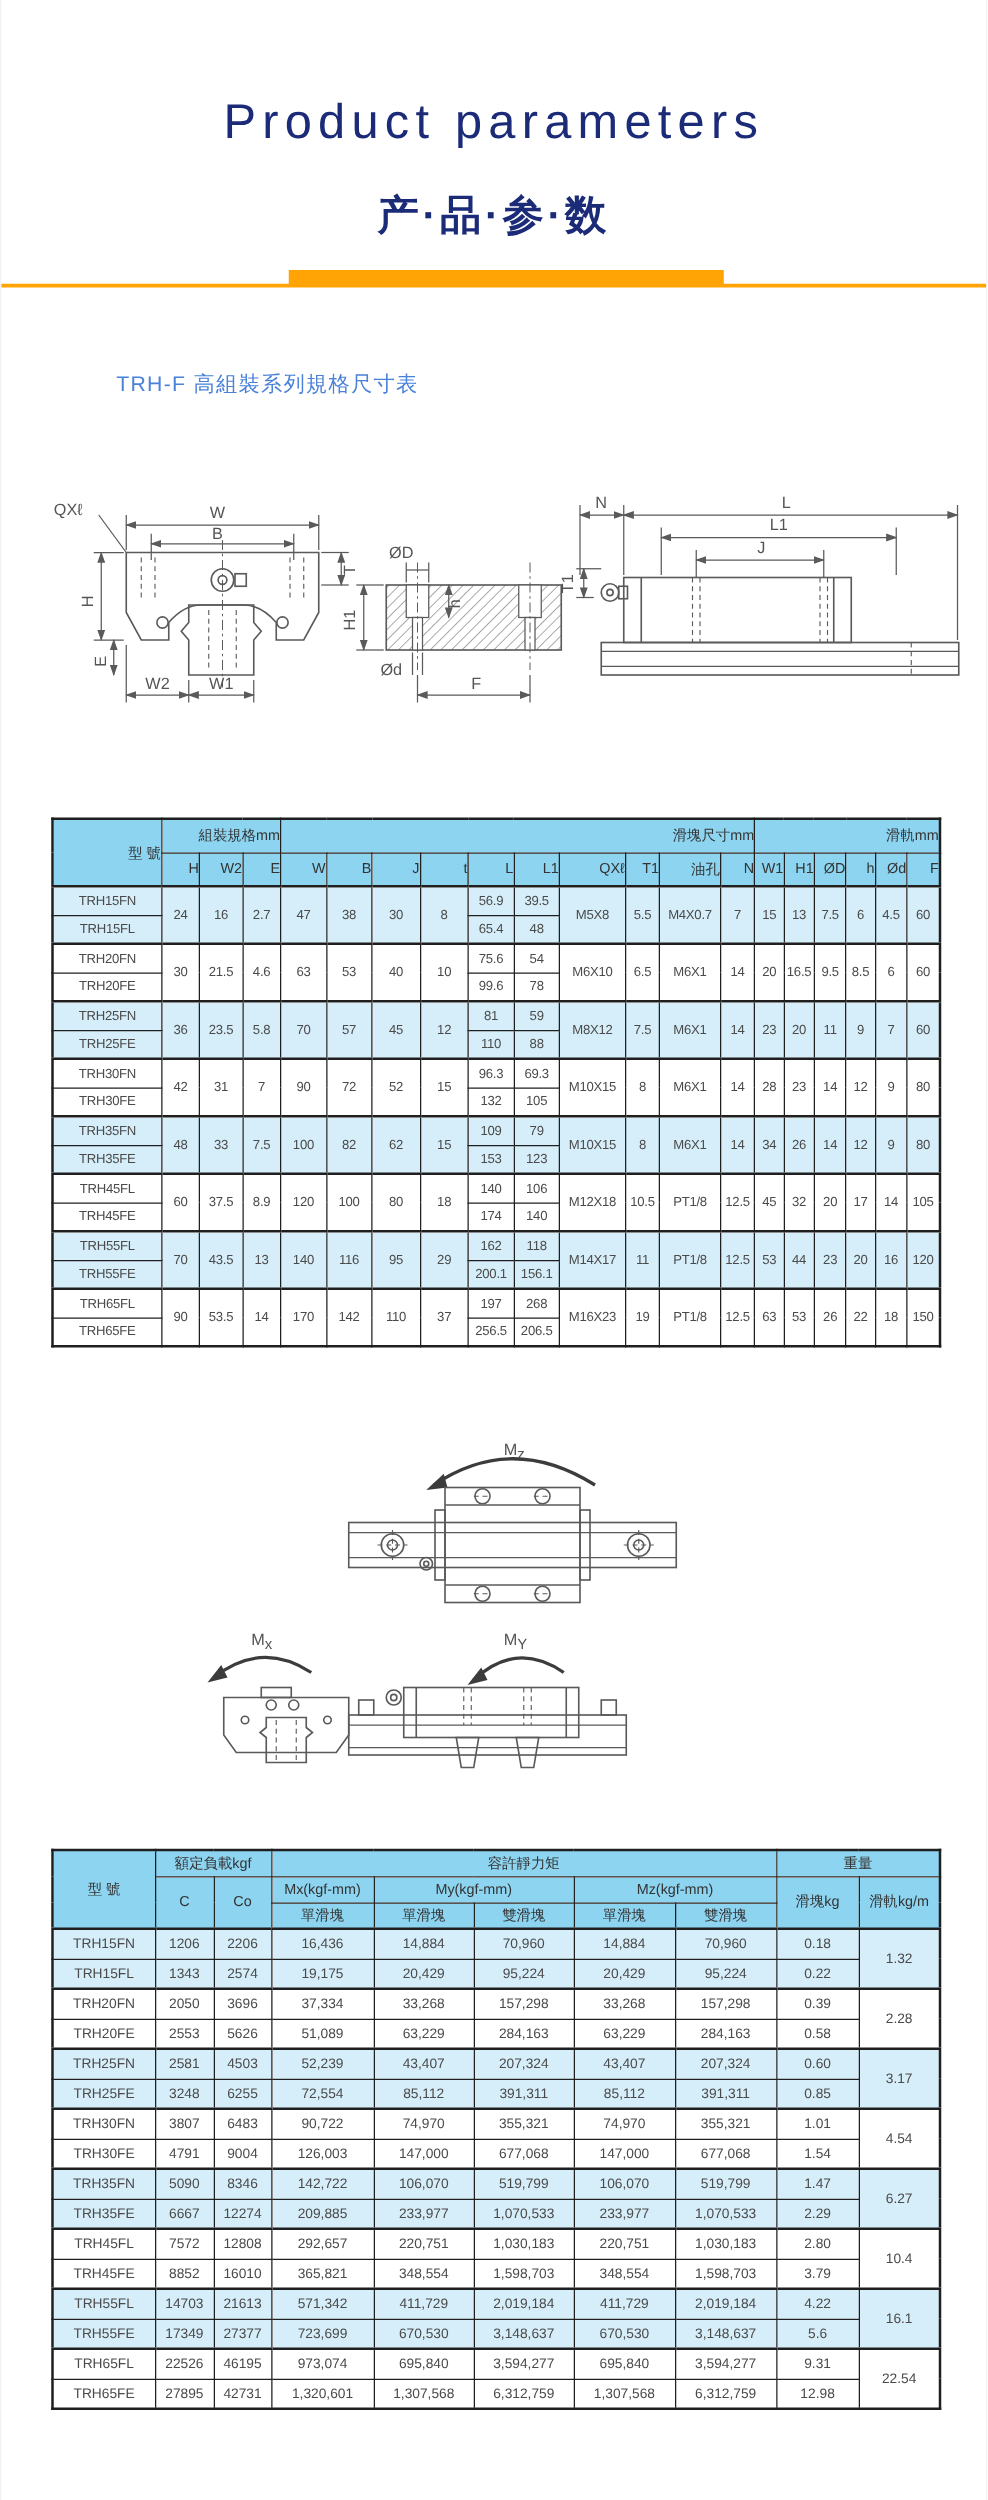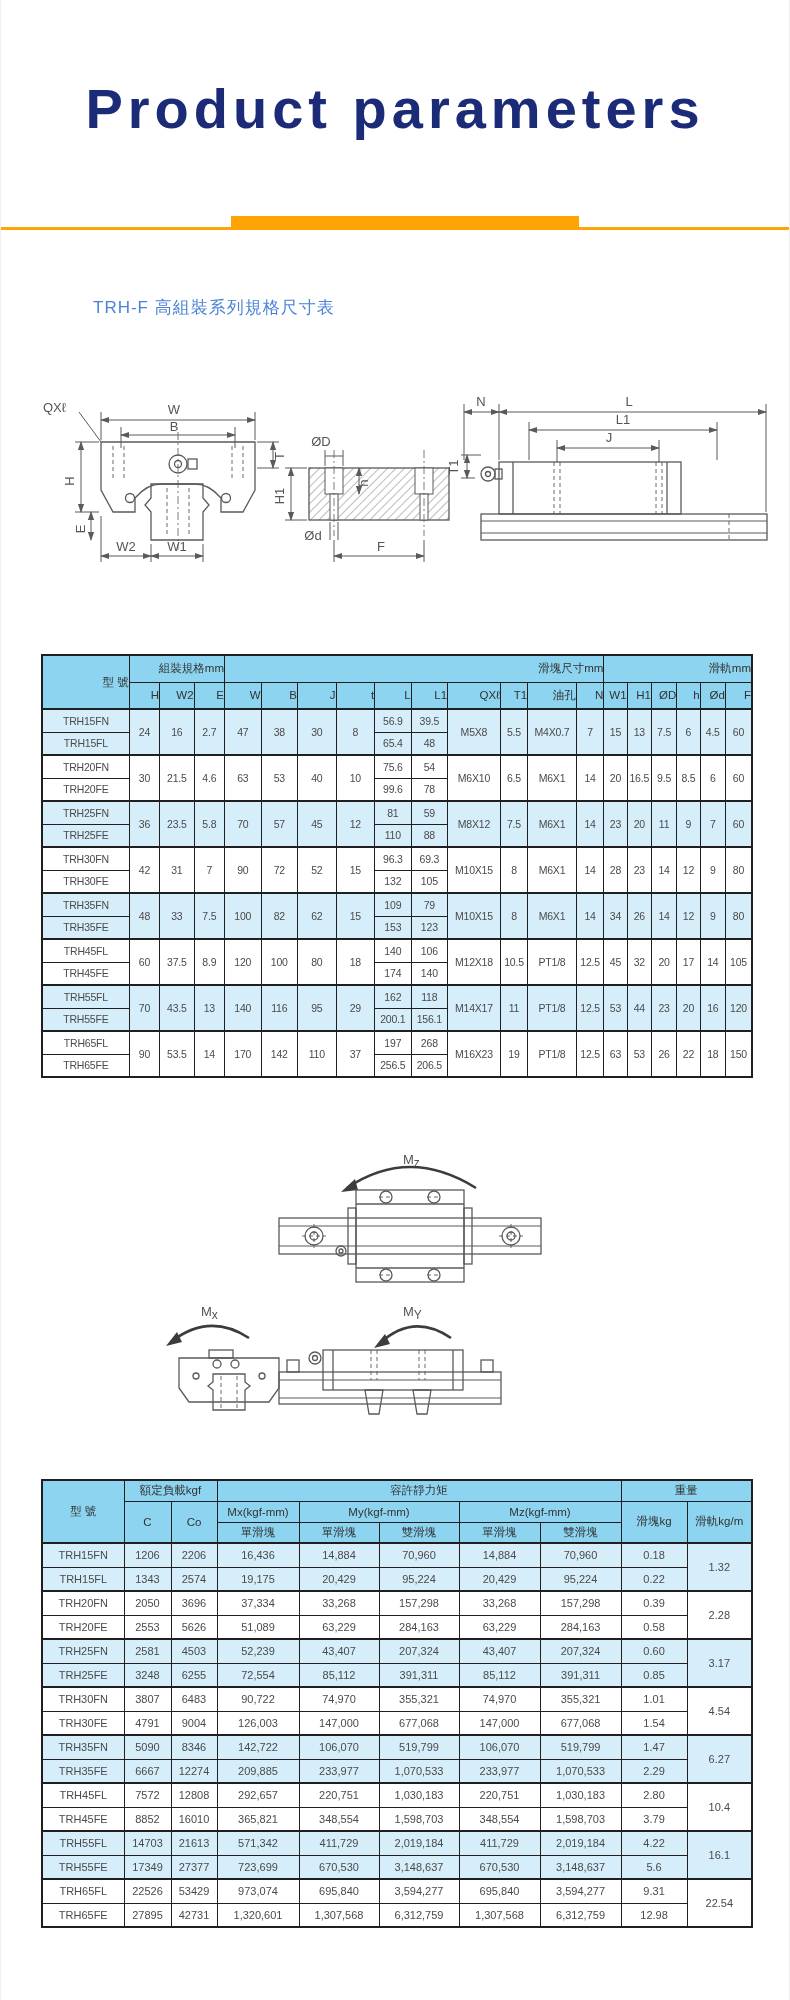--- a/index.html
+++ b/index.html
@@ -11,21 +11,21 @@
     --bdr:#1f1f1f;
     --txt:#4a4a4a;
     --line:#5a5a5a;
   }
   *{margin:0;padding:0;box-sizing:border-box;}
   html,body{background:#fff;}
   body{font-family:"Liberation Sans","DejaVu Sans",sans-serif;}
   .page{position:relative;width:790px;height:2000px;background:#fff;overflow:hidden;
         border-left:1px solid #f0f0f0;border-right:1px solid #f0f0f0;margin:0 auto;}
   .title-en{position:absolute;top:76px;left:0;width:100%;text-align:center;
-            font-size:56px;font-weight:700;letter-spacing:5px;color:var(--navy);}
+            font-size:39px;font-weight:400;letter-spacing:5px;color:var(--navy);}
   .title-cn{position:absolute;top:150px;left:0;width:100%;text-align:center;
             font-size:33px;font-weight:700;letter-spacing:3px;color:var(--navy);}
   .divider-line{position:absolute;top:227px;left:0;width:100%;height:3px;background:var(--orange);}
   .divider-bar{position:absolute;top:216px;left:230px;width:348px;height:12px;background:var(--orange);}
   .section-title{position:absolute;top:296px;left:92px;font-size:17px;letter-spacing:1px;color:var(--blue-title);text-align:right;}
   .tech-drawing{position:absolute;top:300px;left:28px;width:740px;height:300px;}
   .moment-drawing{position:absolute;top:1118px;left:150px;width:500px;height:332px;}
   .tbl-wrap{position:absolute;left:40px;width:712px;}
   #table1-wrap{top:654px;}
   #table2-wrap{top:1479px;}
@@ -48,20 +48,21 @@
   .cline{stroke:var(--line);stroke-width:0.8;fill:none;stroke-dasharray:8 3 2 3;}
   .moment-arrow{stroke:#3c3c3c;stroke-width:2.6;fill:none;}
   .moment-head{fill:#3c3c3c;}
 </style>
 </head>
 <body>
 
 <div class="page">
 
   <div class="title-en">Product parameters</div>
+  <div class="title-cn">产·品·参·数</div>
   <div class="divider-line"></div>
   <div class="divider-bar"></div>
 
   <div class="section-title">TRH-F 高組裝系列規格尺寸表</div>
 
   <svg class="tech-drawing" viewBox="0 0 740 300">
     <defs>
       <pattern id="hatch" width="6" height="6" patternUnits="userSpaceOnUse" patternTransform="rotate(45)">
         <line x1="0" y1="0" x2="0" y2="6" stroke="#777" stroke-width="1"></line>
       </pattern>
@@ -735,21 +736,21 @@
             <td class="band">723,699</td>
             <td class="band">670,530</td>
             <td class="band">3,148,637</td>
             <td class="band">670,530</td>
             <td class="band">3,148,637</td>
             <td class="band">5.6</td>
           </tr>
           <tr class="pair-start">
             <td>TRH65FL</td>
             <td>22526</td>
-            <td>53429</td>
+            <td>46195</td>
             <td>973,074</td>
             <td>695,840</td>
             <td>3,594,277</td>
             <td>695,840</td>
             <td>3,594,277</td>
             <td>9.31</td>
             <td rowspan="2">22.54</td>
           </tr>
           <tr>
             <td>TRH65FE</td>

